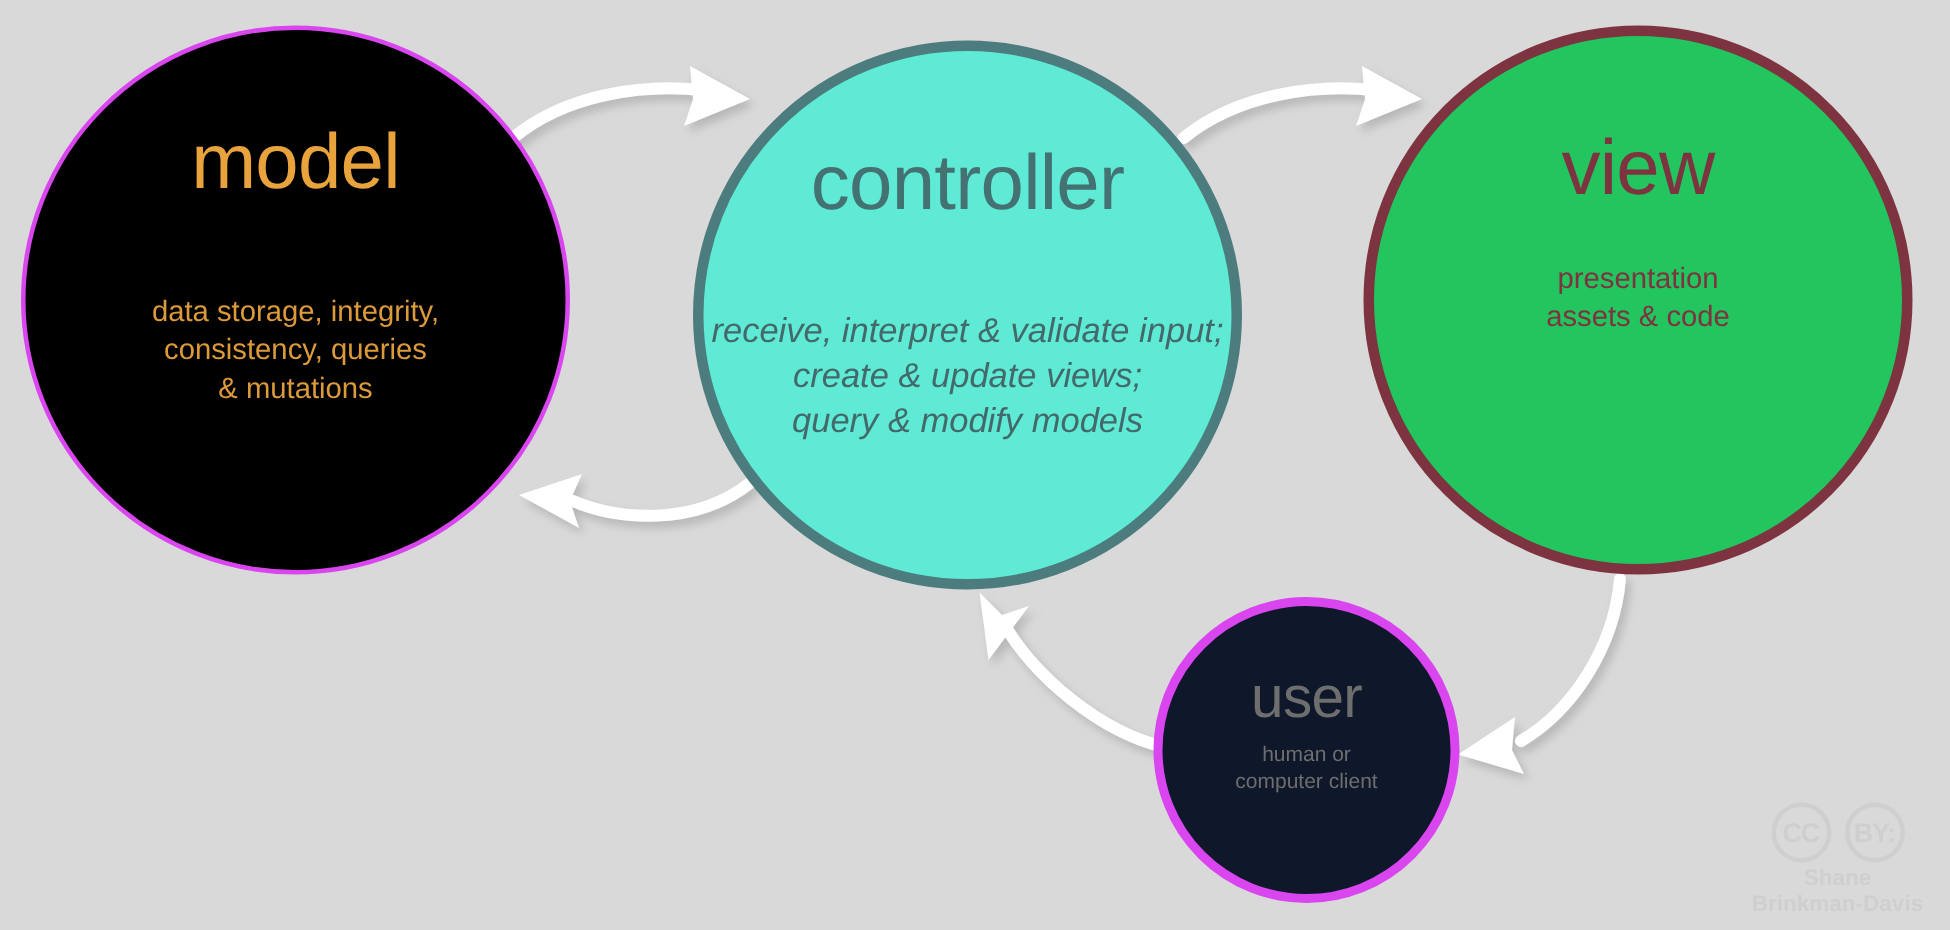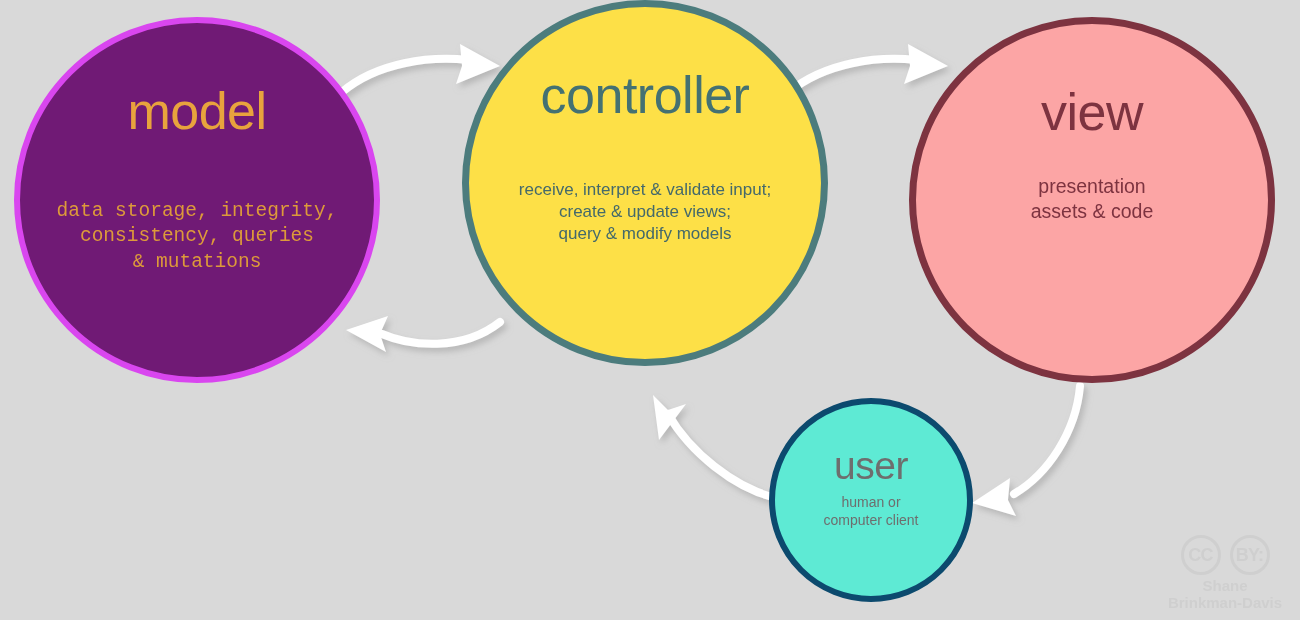--- a/index.html
+++ b/index.html
@@ -42,77 +42,77 @@
   }
   .node-desc {
     line-height: 1.30;
     white-space: pre-line;
   }
 
   
   #node-model {
     left: 14px;  top: 17px;
     width: 366px; height: 366px;
-    background: #701a75;
-    border: 6px solid #d946ef;
+    background: #000000;
+    border: 3px solid #d946ef;
   }
   #node-model .node-title {
     margin-top: 62px;
     font-size: 52px;
     color: #e8a33d;
   }
   #node-model .node-desc {
     margin-top: 62px;
     font-size: 19.5px;
     color: #dd9a3a;
-    font-family: Liberation Mono, monospace;
   }
 
   
   #node-controller {
-    left: 462px; top: 0;
+    left: 462px; top: 27px;
     width: 366px; height: 366px;
-    background: #fde047;
+    background: #5eead4;
     border: 7px solid #4c7c7d;
   }
   #node-controller .node-title {
     margin-top: 62px;
     font-size: 52px;
     color: #447172;
   }
   #node-controller .node-desc {
     margin-top: 58px;
-    font-size: 17px;
+    font-size: 23px;
     color: #44696b;
+    font-style: italic;
   }
 
   
   #node-view {
     left: 909px; top: 17px;
     width: 366px; height: 366px;
-    background: #fca5a5;
+    background: #22c55e;
     border: 7px solid #7d3340;
   }
   #node-view .node-title {
     margin-top: 62px;
     font-size: 52px;
     color: #7d3340;
   }
   #node-view .node-desc {
     margin-top: 36px;
     font-size: 19.5px;
     color: #7d3340;
   }
 
   
   #node-user {
     left: 769px; top: 398px;
     width: 204px; height: 204px;
-    background: #5eead4;
-    border: 6px solid #0c4a6e;
+    background: #0f172a;
+    border: 6px solid #d946ef;
   }
   #node-user .node-title {
     margin-top: 42px;
     font-size: 39px;
     color: #6e6e6e;
   }
   #node-user .node-desc {
     margin-top: 8px;
     font-size: 14px;
     color: #6e6e6e;

